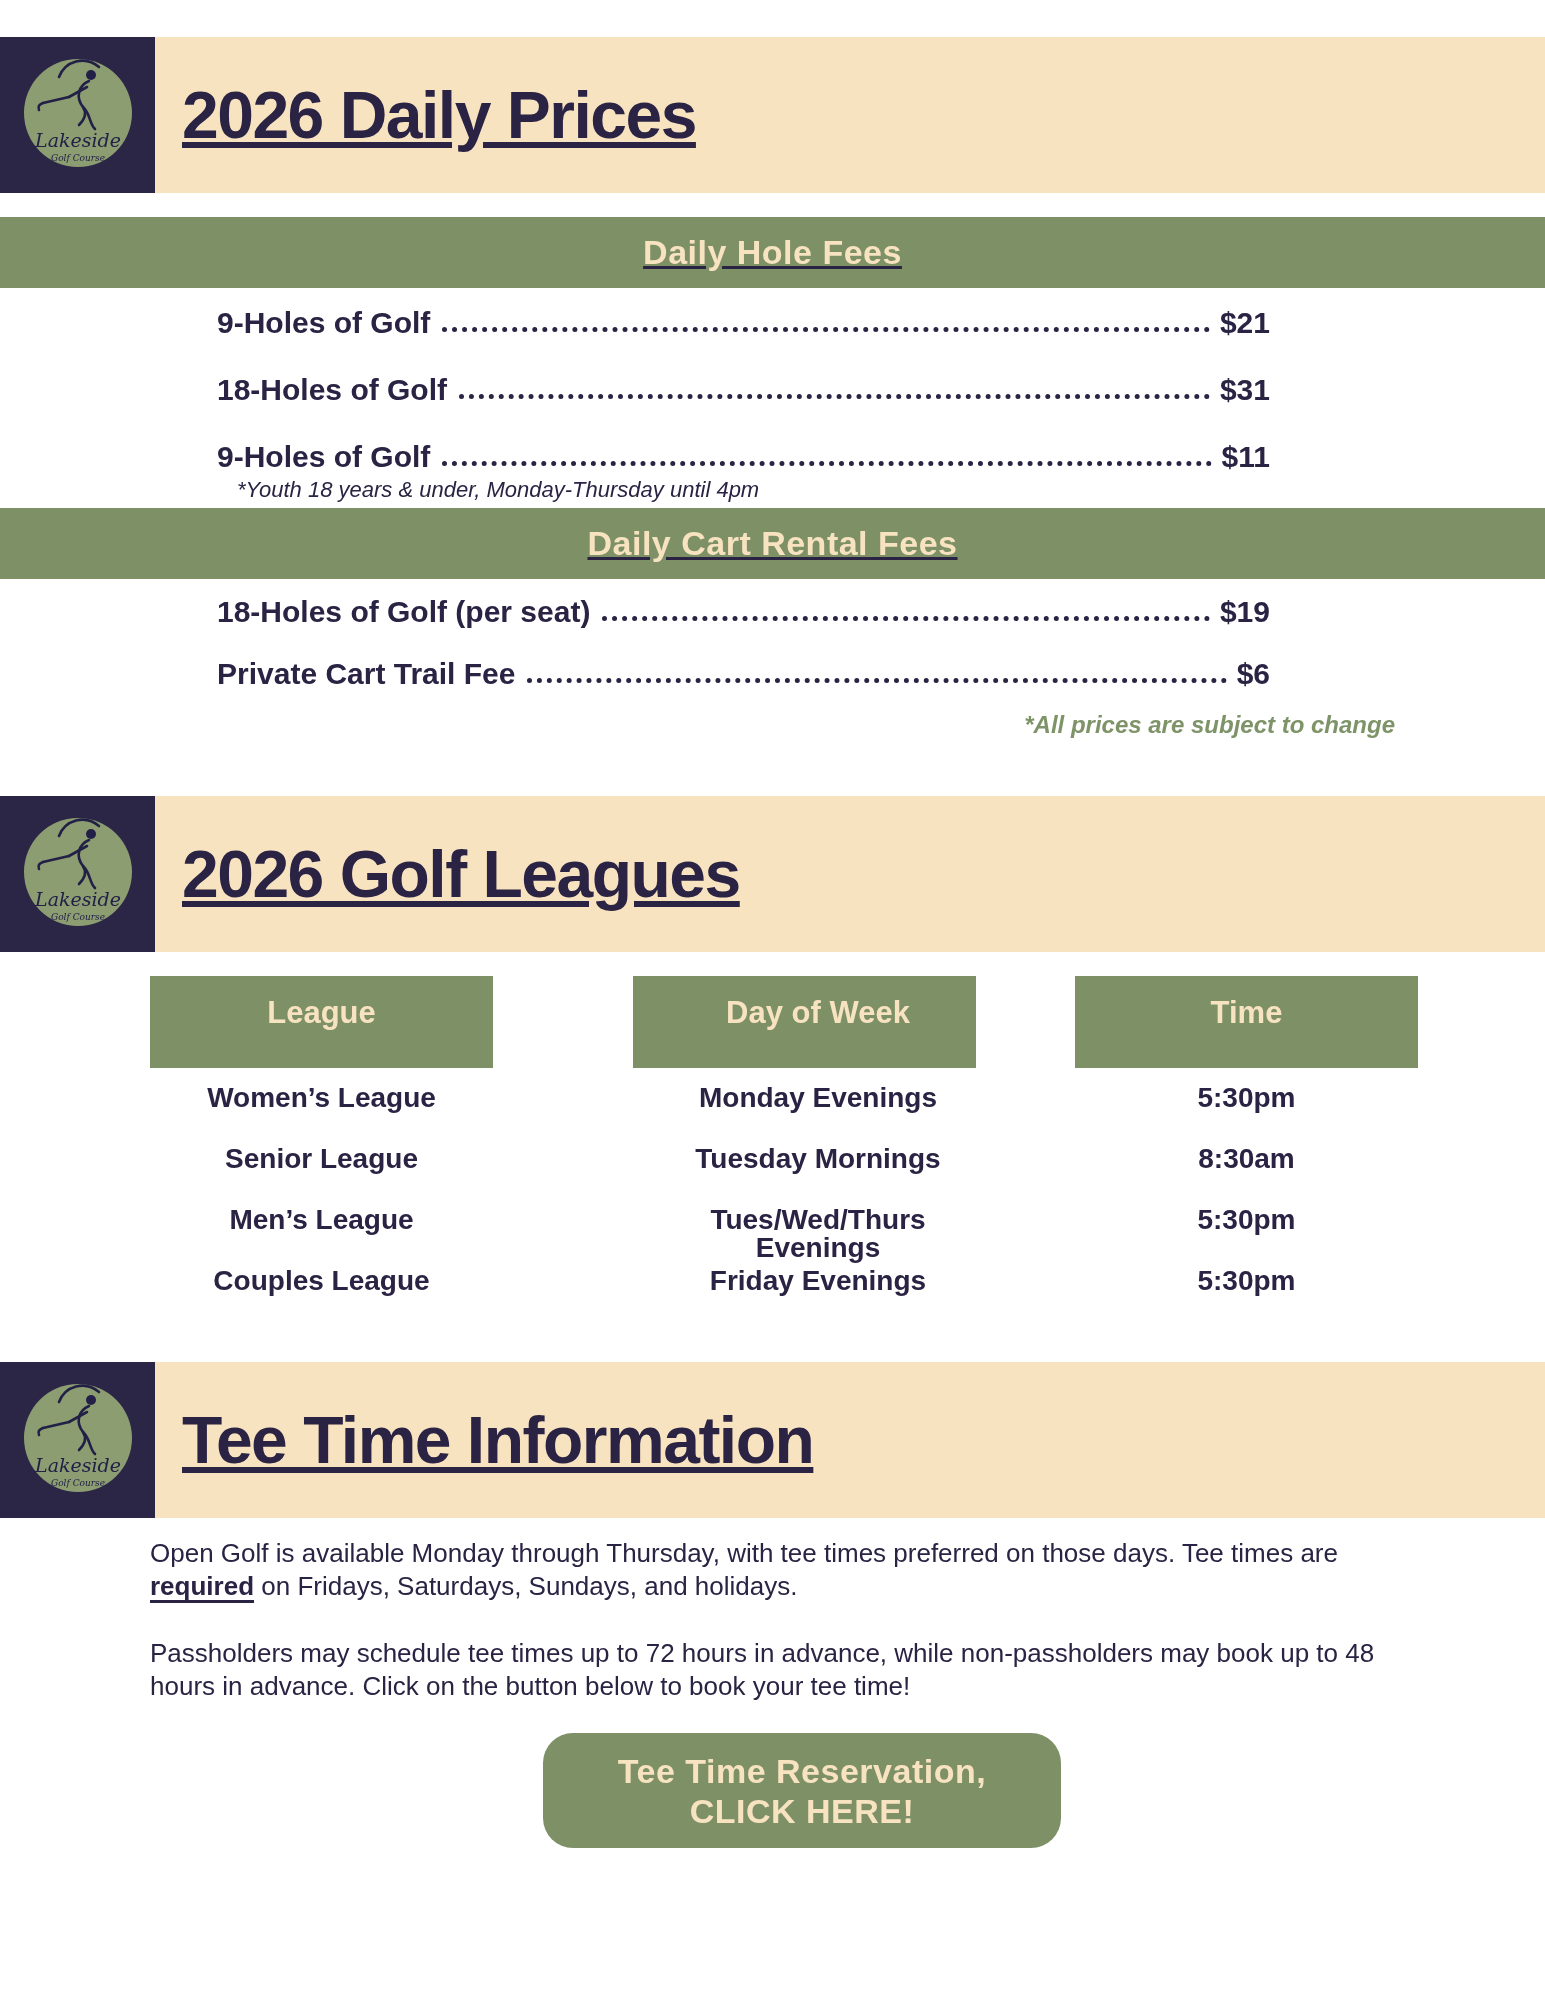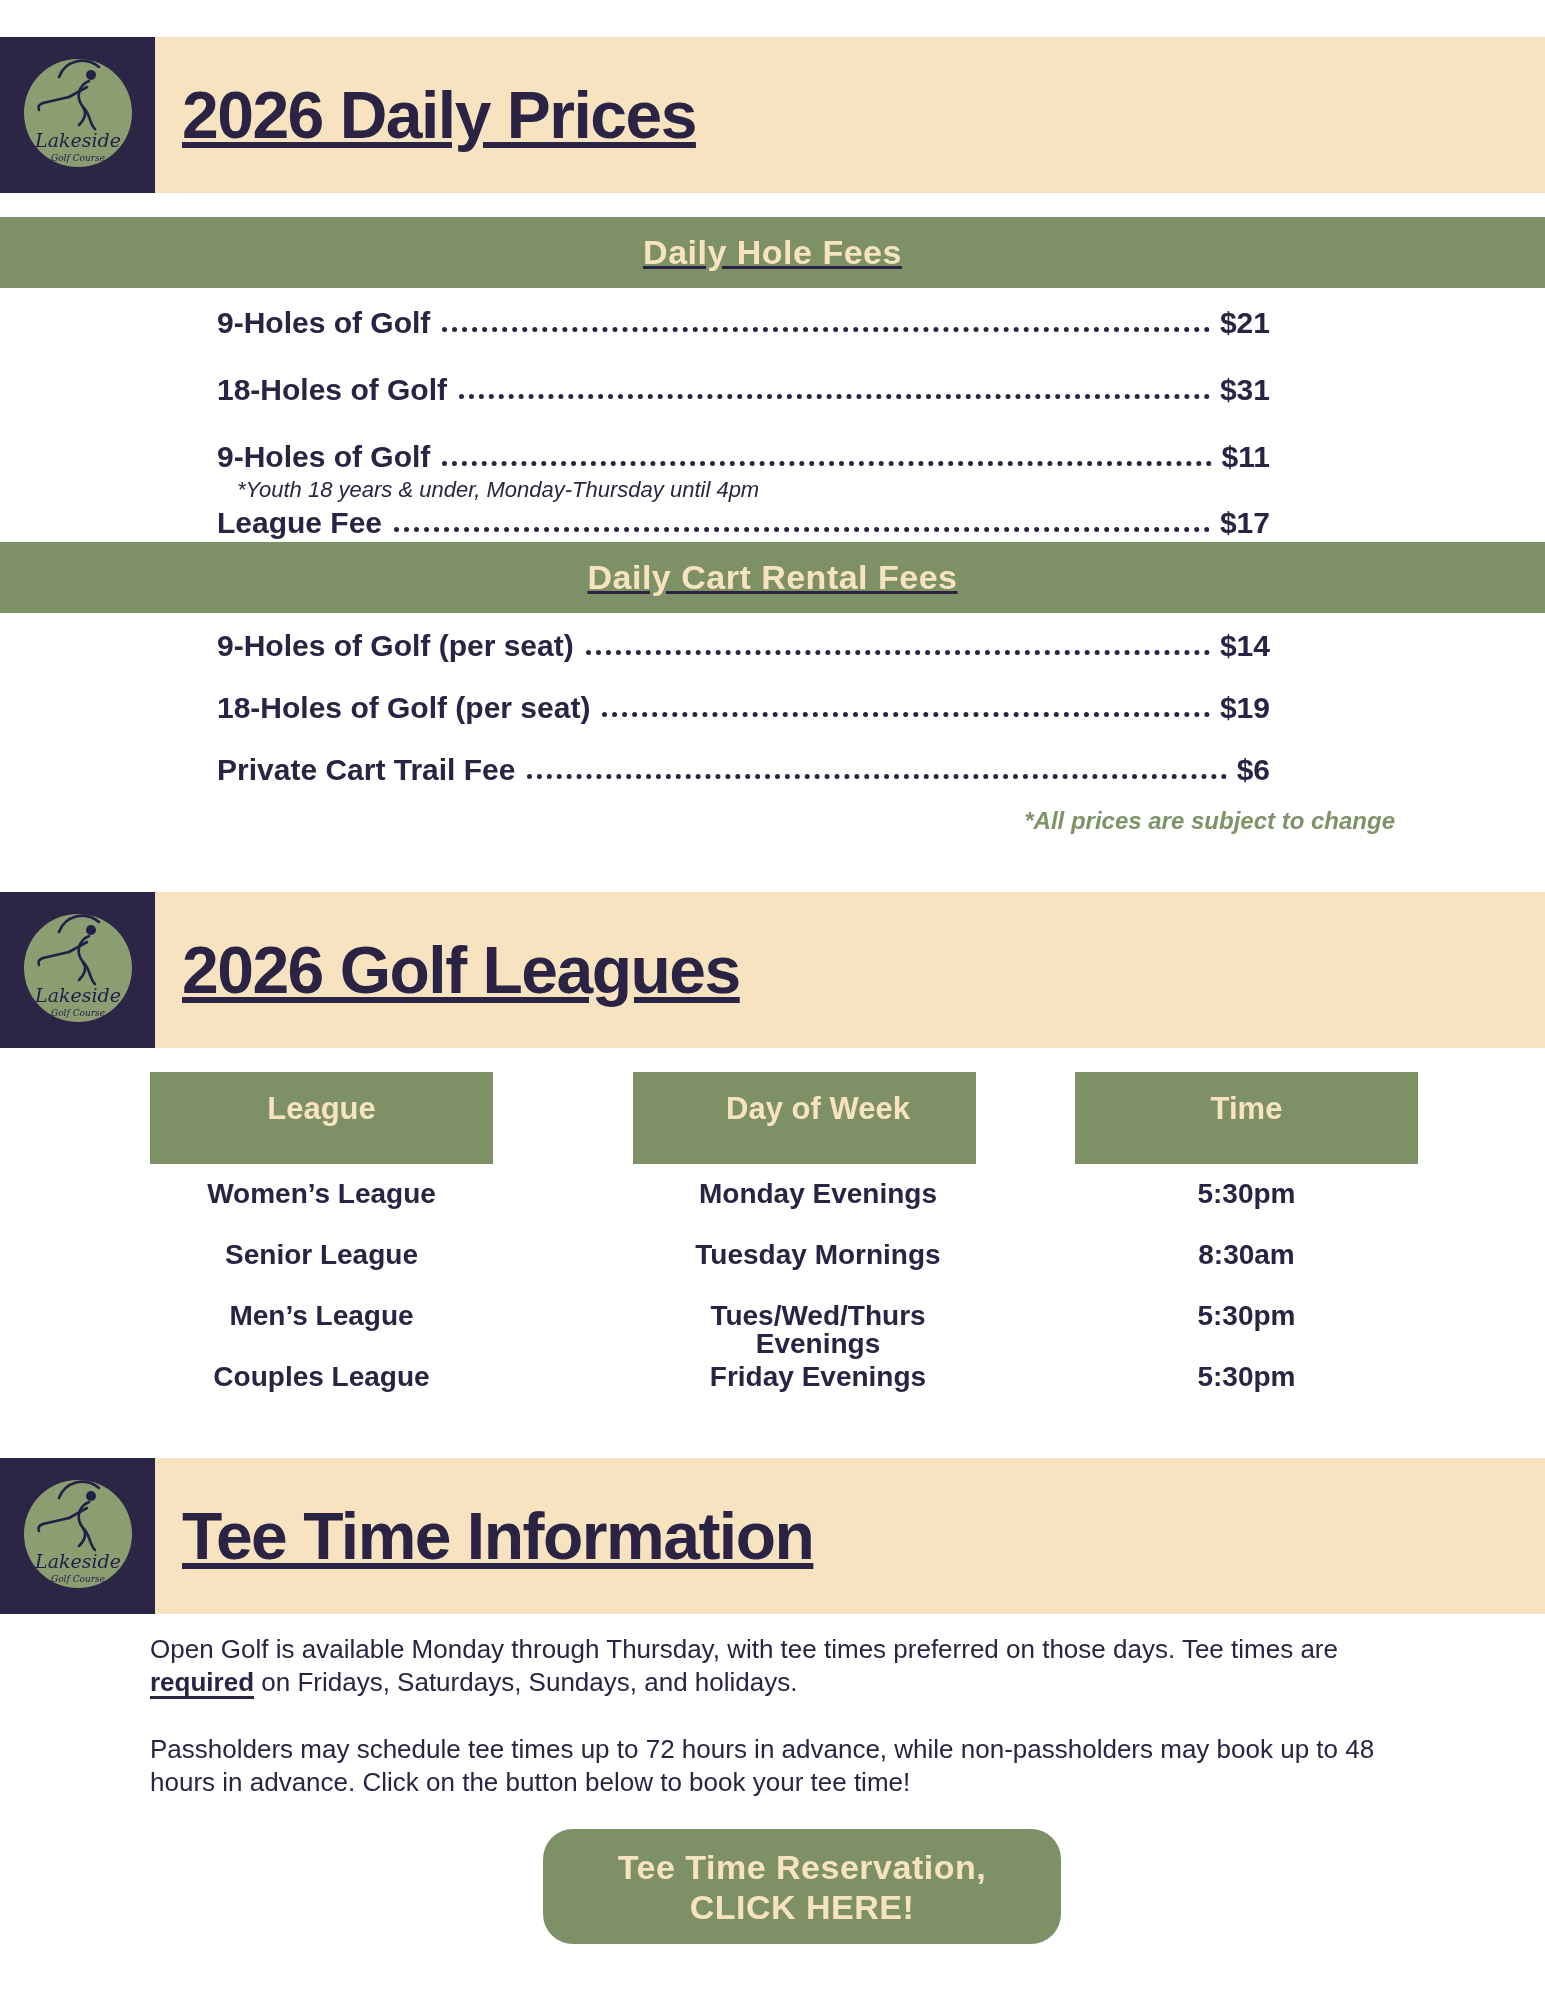--- a/index.html
+++ b/index.html
@@ -114,37 +114,27 @@
     <span class="fee-label">18-Holes of Golf</span>
     <span class="fee-dots"></span>
     <span class="fee-price">$31</span>
   </div>
   <div class="fee-row tight">
     <span class="fee-label">9-Holes of Golf</span>
     <span class="fee-dots"></span>
     <span class="fee-price">$11</span>
   </div>
   <div class="fee-note">*Youth 18 years &amp; under, Monday-Thursday until 4pm</div>
-  <div class="fee-row after-note">
-    <span class="fee-label">League Fee</span>
-    <span class="fee-dots"></span>
-    <span class="fee-price">$17</span>
-  </div>
 </div>
 
 <div class="banner banner-2">
   <span class="banner-text">Daily Cart Rental Fees</span>
 </div>
 
 <div class="fee-list cart">
-  <div class="fee-row">
-    <span class="fee-label">9-Holes of Golf (per seat)</span>
-    <span class="fee-dots"></span>
-    <span class="fee-price">$14</span>
-  </div>
   <div class="fee-row">
     <span class="fee-label">18-Holes of Golf (per seat)</span>
     <span class="fee-dots"></span>
     <span class="fee-price">$19</span>
   </div>
   <div class="fee-row">
     <span class="fee-label">Private Cart Trail Fee</span>
     <span class="fee-dots"></span>
     <span class="fee-price">$6</span>
   </div>

